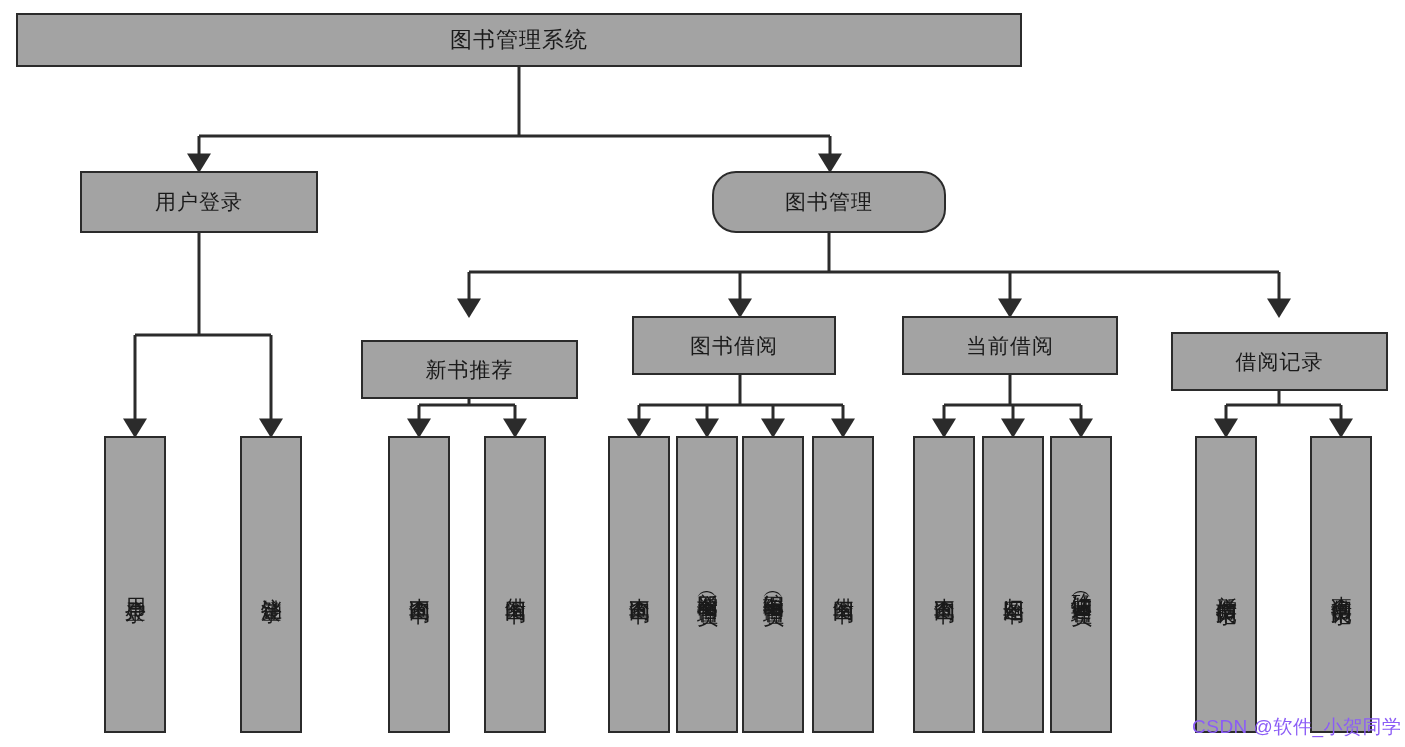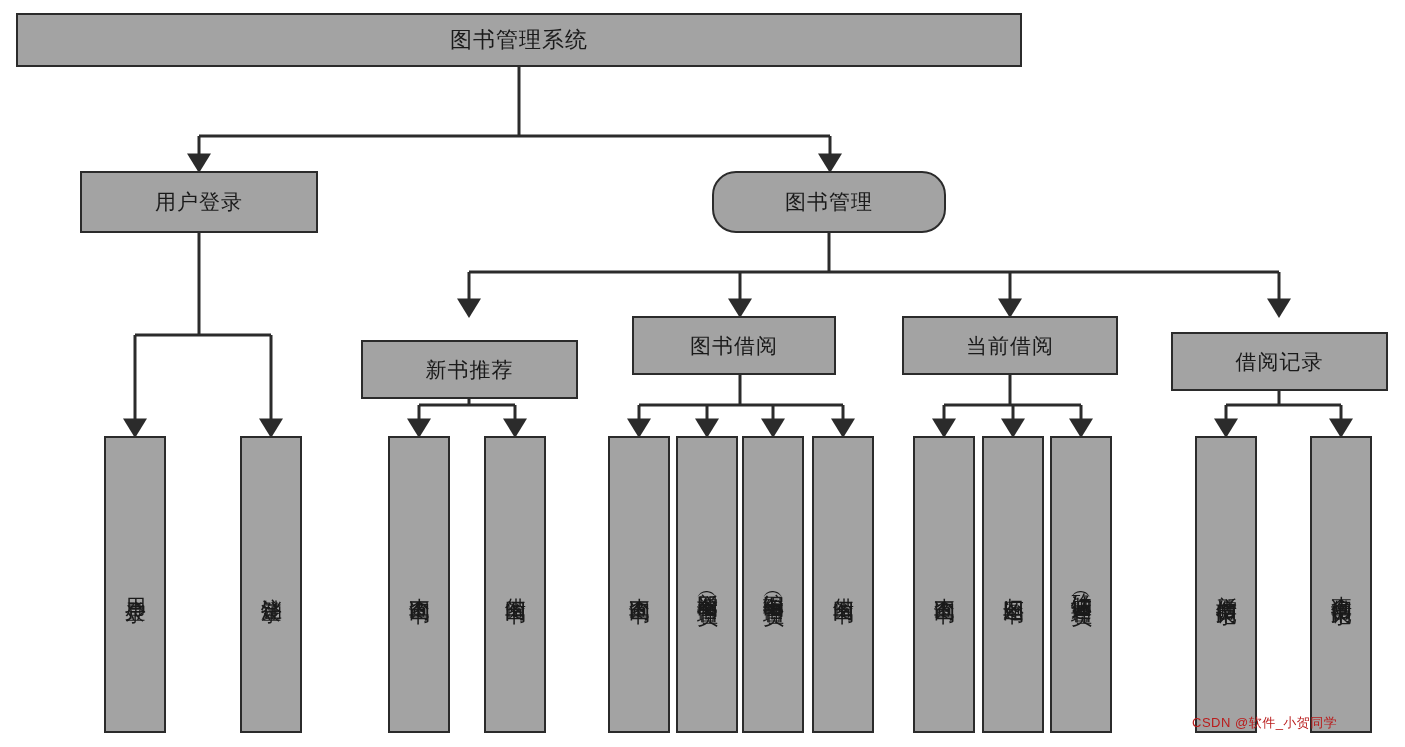--- a/index.html
+++ b/index.html
@@ -52,22 +52,22 @@
     writing-mode: vertical-rl;
     text-orientation: upright;
     font-size: 21px;
     line-height: 1.18;
     letter-spacing: 2px;
     white-space: nowrap;
     color: #1a1a1a;
   }
   .watermark {
     position: absolute;
-    font-size: 13px;
-    color: #b91c1c;
+    font-size: 19px;
+    color: #8b5cf6;
     white-space: nowrap;
     letter-spacing: 0.5px;
     text-align: center;
   }
 </style>
 </head>
 <body>
 
 <div id="canvas">
 

